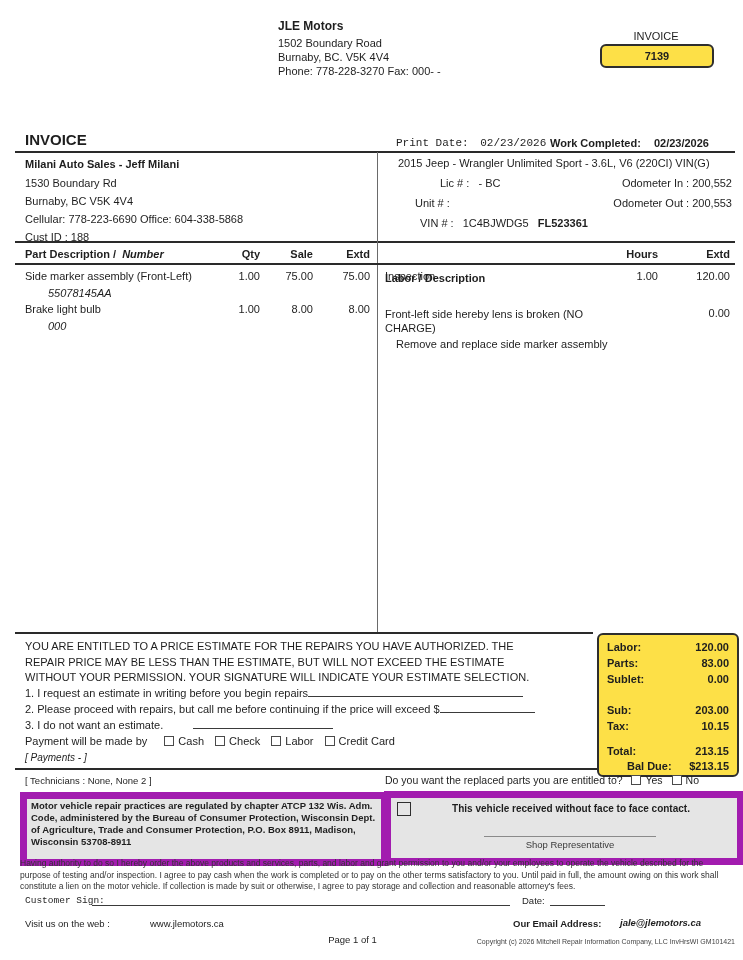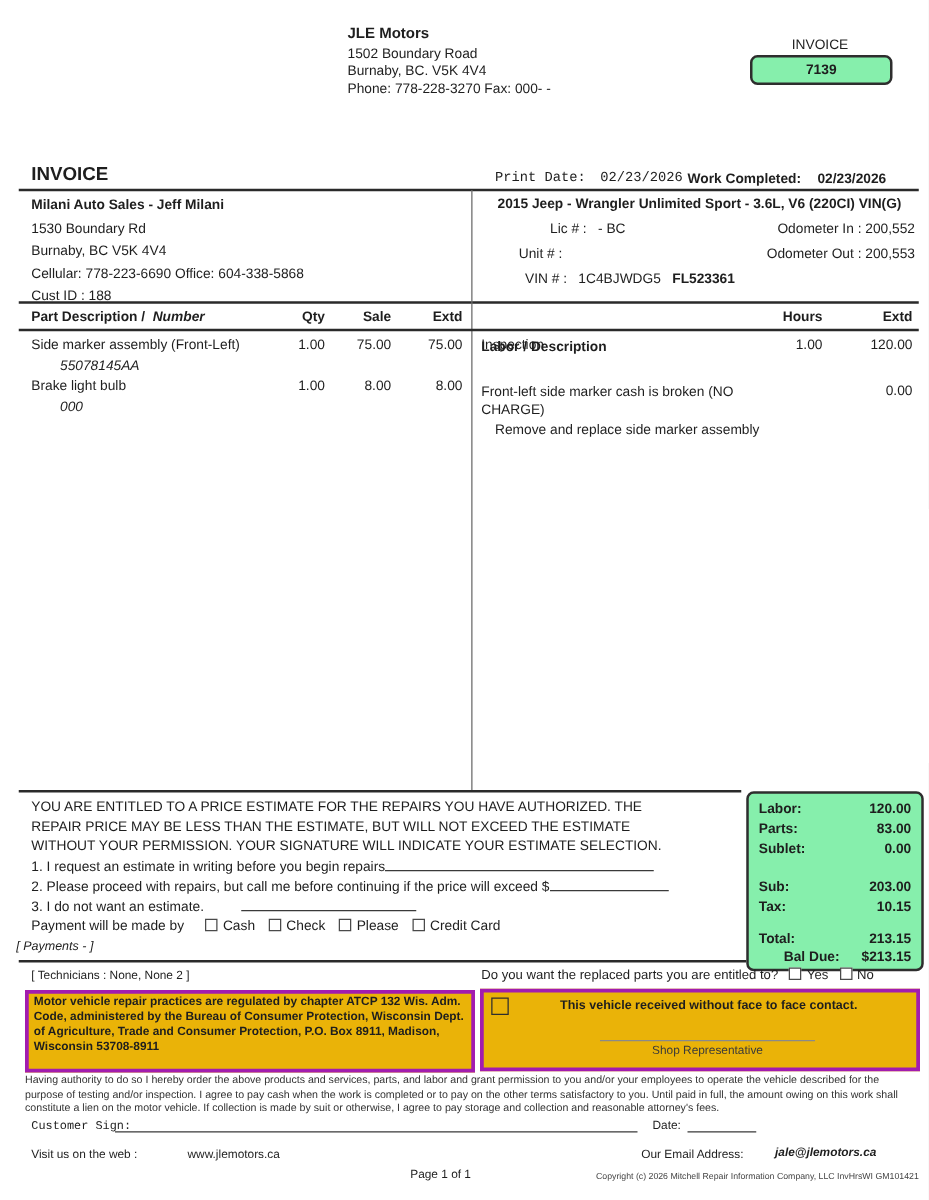--- a/index.html
+++ b/index.html
@@ -15,22 +15,22 @@
   .fs95 { font-size:9.5px; }
   .fs10 { font-size:10px; }
   .fs105{ font-size:10.5px; }
   .fs12 { font-size:12px; }
   .fs15 { font-size:15px; }
   .hline { position:absolute; background:#3a3a3a; height:1px; }
   .thick { height:2px; background:#2a2a2a; }
   .vline { position:absolute; background:#6a6a6a; width:1px; }
   .cb { display:inline-block; width:8px; height:8px; border:1px solid #4a4a4a; background:#fff;
         vertical-align:-1px; margin-right:4px; }
-  .rbox { position:absolute; border:2px solid #2e2e2e; border-radius:6px; background:#86efac; }
-  .sqbox { position:absolute; border:3px solid #a21caf; background:#eab308; }
+  .rbox { position:absolute; border:2px solid #2e2e2e; border-radius:6px; background:#fde047; }
+  .sqbox { position:absolute; border:7px solid #a21caf; background:#e5e5e5; }
   .uline { display:inline-block; border-bottom:1px solid #3a3a3a; height:9px; }
   .notice { line-height:15.5px; }
 </style>
 </head>
 <body>
 
 <div class="page">
 
   <div class="abs b fs12" style="left:278px; top:19px;">JLE Motors</div>
   <div class="abs" style="left:278px; top:37px;">1502 Boundary Road</div>
@@ -52,21 +52,21 @@
     <span class="b" style="margin-left:10px;">02/23/2026</span>
   </div>
   <div class="hline thick" style="left:15px; top:151px; width:720px;"></div>
 
   <div class="abs b" style="left:25px; top:158px;">Milani Auto Sales  -  Jeff Milani</div>
   <div class="abs" style="left:25px; top:177px;">1530 Boundary Rd</div>
   <div class="abs" style="left:25px; top:195px;">Burnaby, BC    V5K 4V4</div>
   <div class="abs" style="left:25px; top:213px;">Cellular:  778-223-6690    Office:  604-338-5868</div>
   <div class="abs" style="left:25px; top:231px;">Cust ID :  188</div>
 
-  <div class="abs" style="left:398px; top:157px; width:335px;font-weight:bold;">2015 Jeep - Wrangler Unlimited Sport - 3.6L, V6 (220CI) VIN(G)</div>
+  <div class="abs" style="left:398px; top:157px; width:335px;">2015 Jeep - Wrangler Unlimited Sport - 3.6L, V6 (220CI) VIN(G)</div>
   <div class="abs" style="left:420px; top:177px;padding-left:20px;">
     <span>Lic # :</span>
     <span style="margin-left:6px;">- BC</span>
   </div>
   <div class="abs r" style="left:520px; top:177px; width:212px;">Odometer In :  200,552</div>
   <div class="abs" style="left:415px; top:197px;">Unit # :</div>
   <div class="abs r" style="left:520px; top:197px; width:212px;">Odometer Out :  200,553</div>
   <div class="abs" style="left:420px; top:217px;">
     <span>VIN # :</span>
     <span style="margin-left:6px;">1C4BJWDG5</span>
@@ -98,46 +98,46 @@
   <div class="abs i" style="left:48px; top:320px;">000</div>
 
   <div class="abs b" style="left:385px; top:252px;margin-top:20px;">Labor  /  Description</div>
   <div class="abs b r" style="left:600px; top:248px; width:58px;">Hours</div>
   <div class="abs b r" style="left:680px; top:248px; width:50px;">Extd</div>
 
   <div class="abs" style="left:385px; top:270px; width:210px;">Inspection</div>
   <div class="abs r" style="left:600px; top:270px; width:58px;">1.00</div>
   <div class="abs r" style="left:680px; top:270px; width:50px;">120.00</div>
 
-  <div class="abs" style="left:385px; top:307px; width:235px; line-height:14px;">Front-left side marker cash is broken (NO CHARGE)</div>
+  <div class="abs" style="left:385px; top:307px; width:235px; line-height:14px;">Front-left side hereby lens is broken (NO CHARGE)</div>
   <div class="abs r" style="left:680px; top:307px; width:50px;">0.00</div>
   <div class="abs" style="left:396px; top:338px; width:300px;">Remove and replace side marker assembly</div>
 
   <div class="hline thick" style="left:15px; top:632px; width:578px;"></div>
   <div class="abs notice" style="left:25px; top:639px; width:530px;">YOU ARE ENTITLED TO A PRICE ESTIMATE FOR THE REPAIRS YOU HAVE AUTHORIZED. THE REPAIR PRICE MAY BE LESS THAN THE ESTIMATE, BUT WILL NOT EXCEED THE ESTIMATE WITHOUT YOUR PERMISSION. YOUR SIGNATURE WILL INDICATE YOUR ESTIMATE SELECTION.</div>
 
   <div class="abs" style="left:25px; top:687px;">
     <span>1. I request an estimate in writing before you begin repairs</span><span class="uline" style="width:215px;"></span>
   </div>
   <div class="abs" style="left:25px; top:703px;">
     <span>2. Please proceed with repairs, but call me before continuing if the price will exceed   $</span><span class="uline" style="width:95px;"></span>
   </div>
   <div class="abs" style="left:25px; top:719px;">
     <span>3. I do not want an estimate.</span><span class="uline" style="width:140px; margin-left:30px;"></span>
   </div>
 
   <div class="abs" style="left:25px; top:735px;">
     <span>Payment will be made by</span>
     <span style="margin-left:14px;"><span class="cb"></span><span>Cash</span></span>
     <span style="margin-left:8px;"><span class="cb"></span><span>Check</span></span>
-    <span style="margin-left:8px;"><span class="cb"></span><span>Please</span></span>
+    <span style="margin-left:8px;"><span class="cb"></span><span>Labor</span></span>
     <span style="margin-left:8px;"><span class="cb"></span><span>Credit Card</span></span>
   </div>
 
-  <div class="abs i fs10" style="left:13px; top:752px;">[ Payments -  ]</div>
+  <div class="abs i fs10" style="left:25px; top:752px;">[ Payments -  ]</div>
   <div class="hline thick" style="left:15px; top:768px; width:582px;"></div>
 
   <div class="rbox" style="left:597px; top:633px; width:138px; height:140px;">
     <div class="abs b" style="left:8px; top:6px;">Labor:</div>
     <div class="abs b r" style="right:8px; top:6px; width:70px;">120.00</div>
     <div class="abs b" style="left:8px; top:22px;">Parts:</div>
     <div class="abs b r" style="right:8px; top:22px; width:70px;">83.00</div>
     <div class="abs b" style="left:8px; top:38px;">Sublet:</div>
     <div class="abs b r" style="right:8px; top:38px; width:70px;">0.00</div>
     <div class="abs b" style="left:8px; top:69px;">Sub:</div>
@@ -170,19 +170,19 @@
 
   <div class="abs fs85" style="left:20px; top:858px; width:712px; color:#333;">Having authority to do so I hereby order the above products and services, parts, and labor and grant permission to you and/or your employees to operate the vehicle described for the purpose of testing and/or inspection. I agree to pay cash when the work is completed or to pay on the other terms satisfactory to you. Until paid in full, the amount owing on this work shall constitute a lien on the motor vehicle. If collection is made by suit or otherwise, I agree to pay storage and collection and reasonable attorney's fees.</div>
 
   <div class="abs fs95" style="left:25px; top:895px;font-family:Liberation Mono, monospace;">Customer Sign:</div>
   <div class="hline" style="left:92px; top:905px; width:418px;"></div>
   <div class="abs fs95" style="left:522px; top:895px;">Date:</div>
   <div class="hline" style="left:550px; top:905px; width:55px;"></div>
 
   <div class="abs fs95" style="left:25px; top:918px;">Visit us on the web :</div>
   <div class="abs fs95" style="left:150px; top:918px;">www.jlemotors.ca</div>
-  <div class="abs fs95" style="left:513px; top:918px;">Our Email Address:</div>
+  <div class="abs fs95" style="left:513px; top:918px;font-weight:bold;">Our Email Address:</div>
   <div class="abs fs95 b i" style="left:620px; top:917px;">jale@jlemotors.ca</div>
 
   <div class="abs fs95 c" style="left:295px; top:934px; width:115px;">Page 1 of 1</div>
   <div class="abs fs7 r" style="left:450px; top:938px; width:285px; color:#444;">Copyright (c) 2026 Mitchell Repair Information Company, LLC InvHrsWI GM101421</div>
 
 </div>
 
 </body></html>

